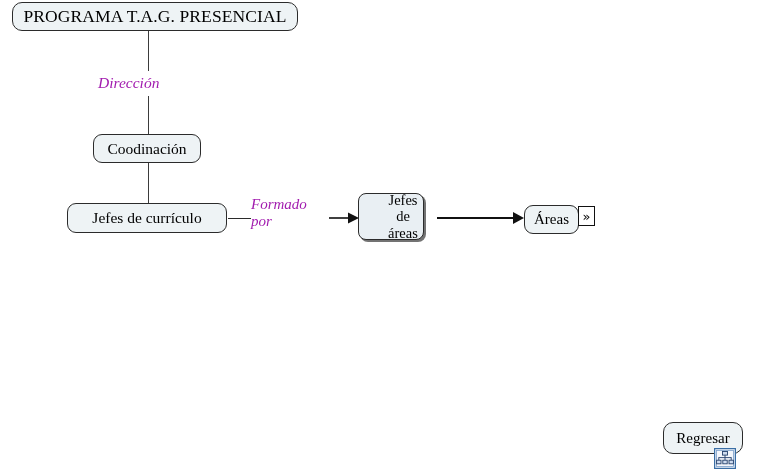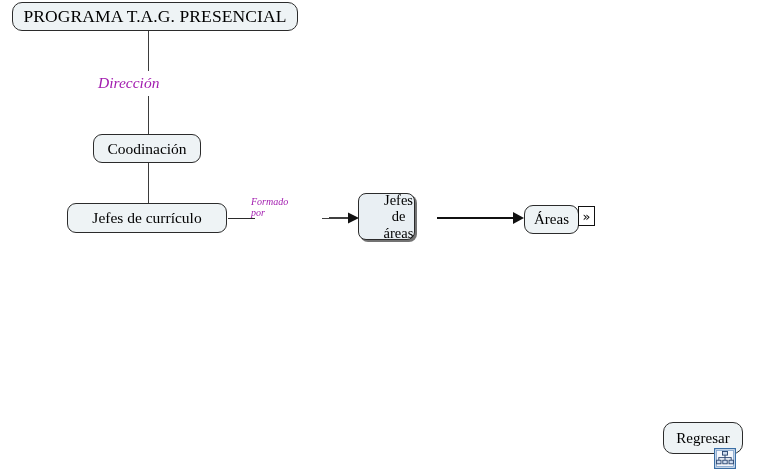--- a/index.html
+++ b/index.html
@@ -58,21 +58,21 @@
   #node-comite {
     left: 67px;
     top: 203px;
     width: 160px;
     height: 30px;
     font-size: 15.5px;
   }
   #node-jefes {
     left: 358px;
     top: 193px;
-    width: 57px;
+    width: 66px;
     height: 47px;
     font-size: 14.5px;
     border-radius: 8px;
     background: #e9eff3;
     box-shadow: 2px 2px 0 rgba(0,0,0,0.55);
     padding-left: 24px;
   }
   #node-areas {
     left: 524px;
     top: 205px;
@@ -128,21 +128,21 @@
     top: 73px;
     width: 100px;
     font-size: 15.5px;
     background: #ffffff;
     padding: 1px 0;
   }
   #label-formado {
     left: 251px;
     top: 196px;
     width: 78px;
-    font-size: 10px;
+    font-size: 15px;
     background: #ffffff;
   }
   
   #link-badge {
     position: absolute;
     left: 578px;
     top: 206px;
     width: 15px;
     height: 18px;
     border: 1px solid #111;

